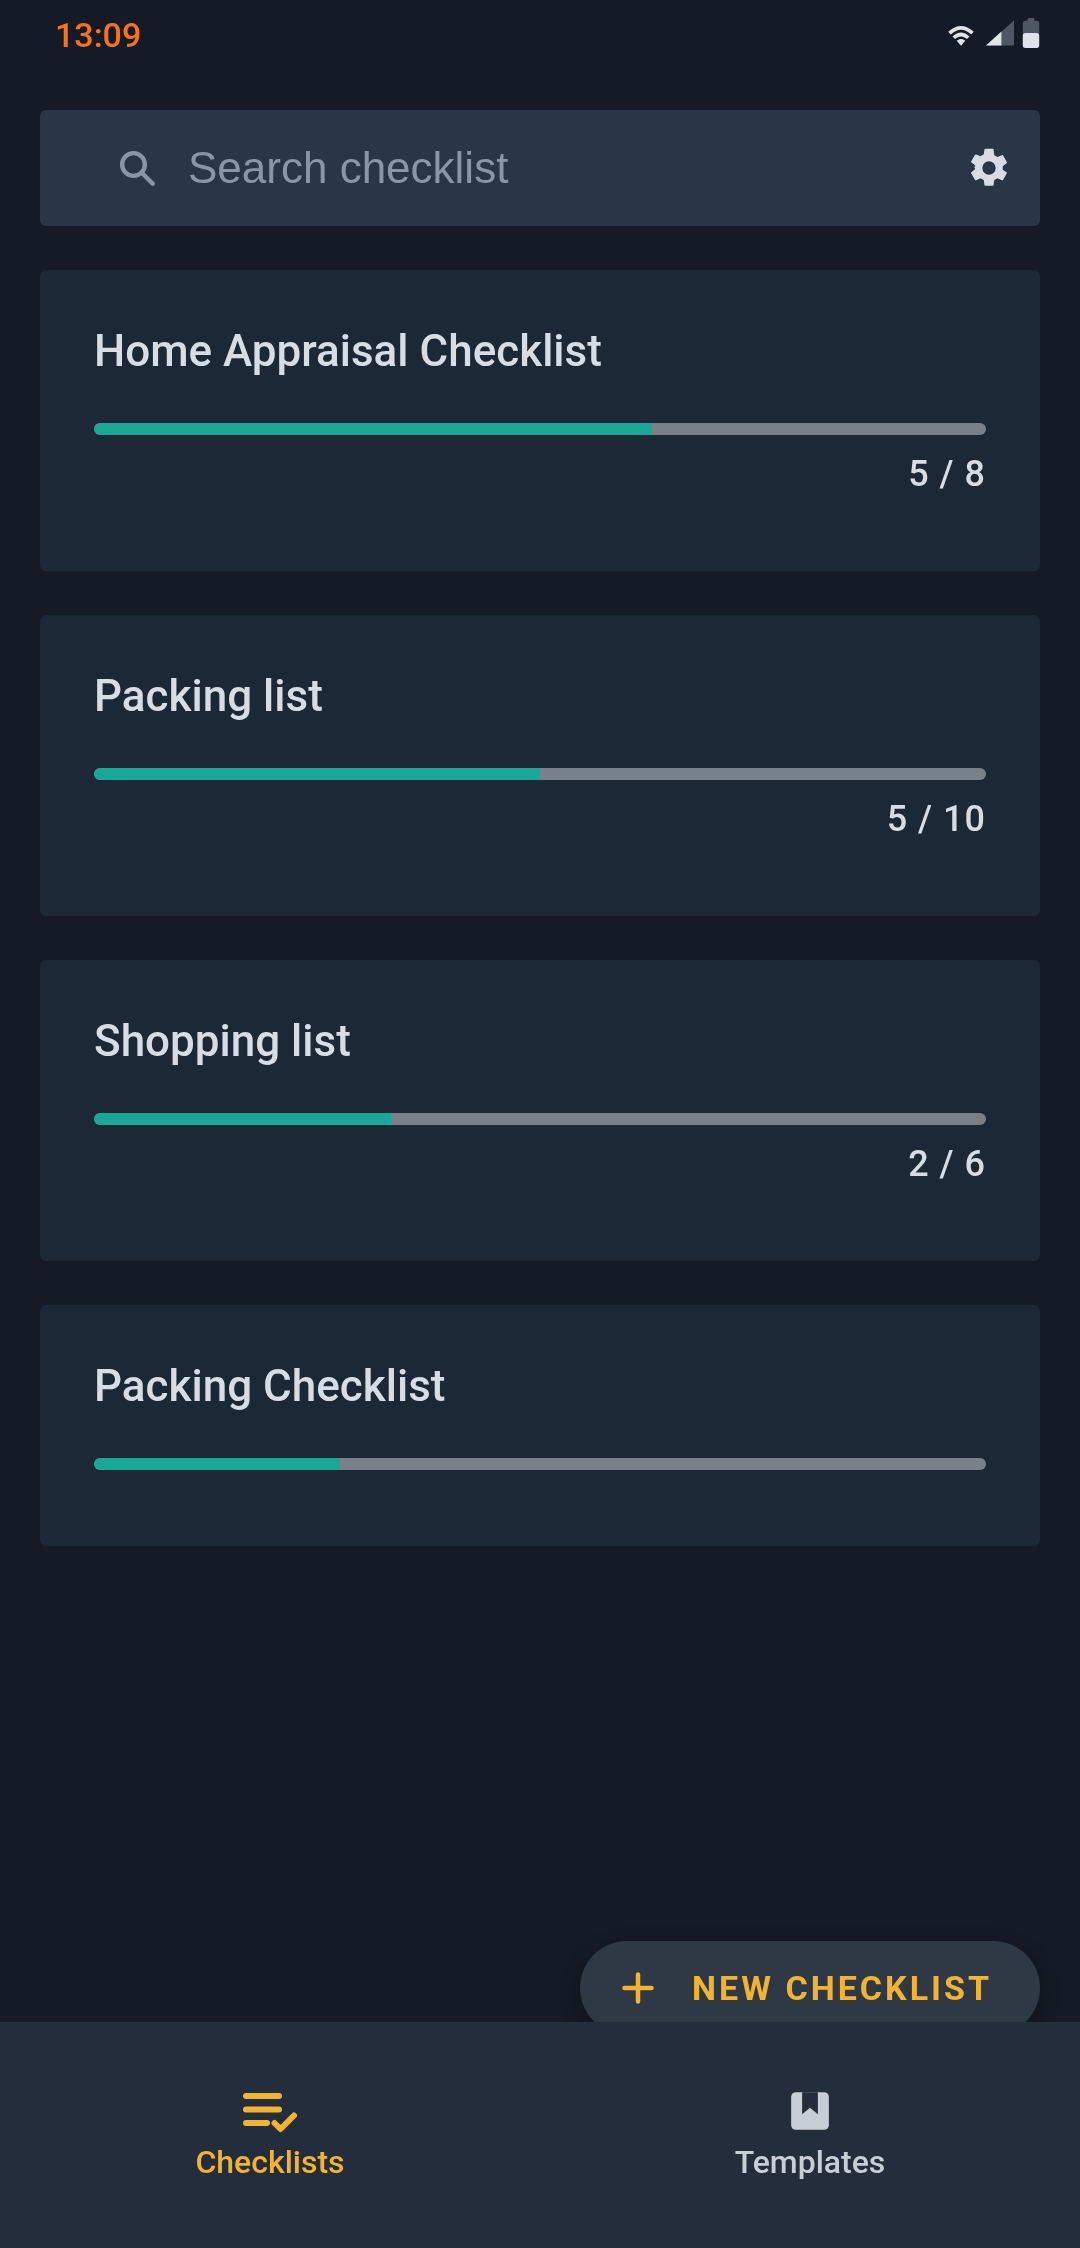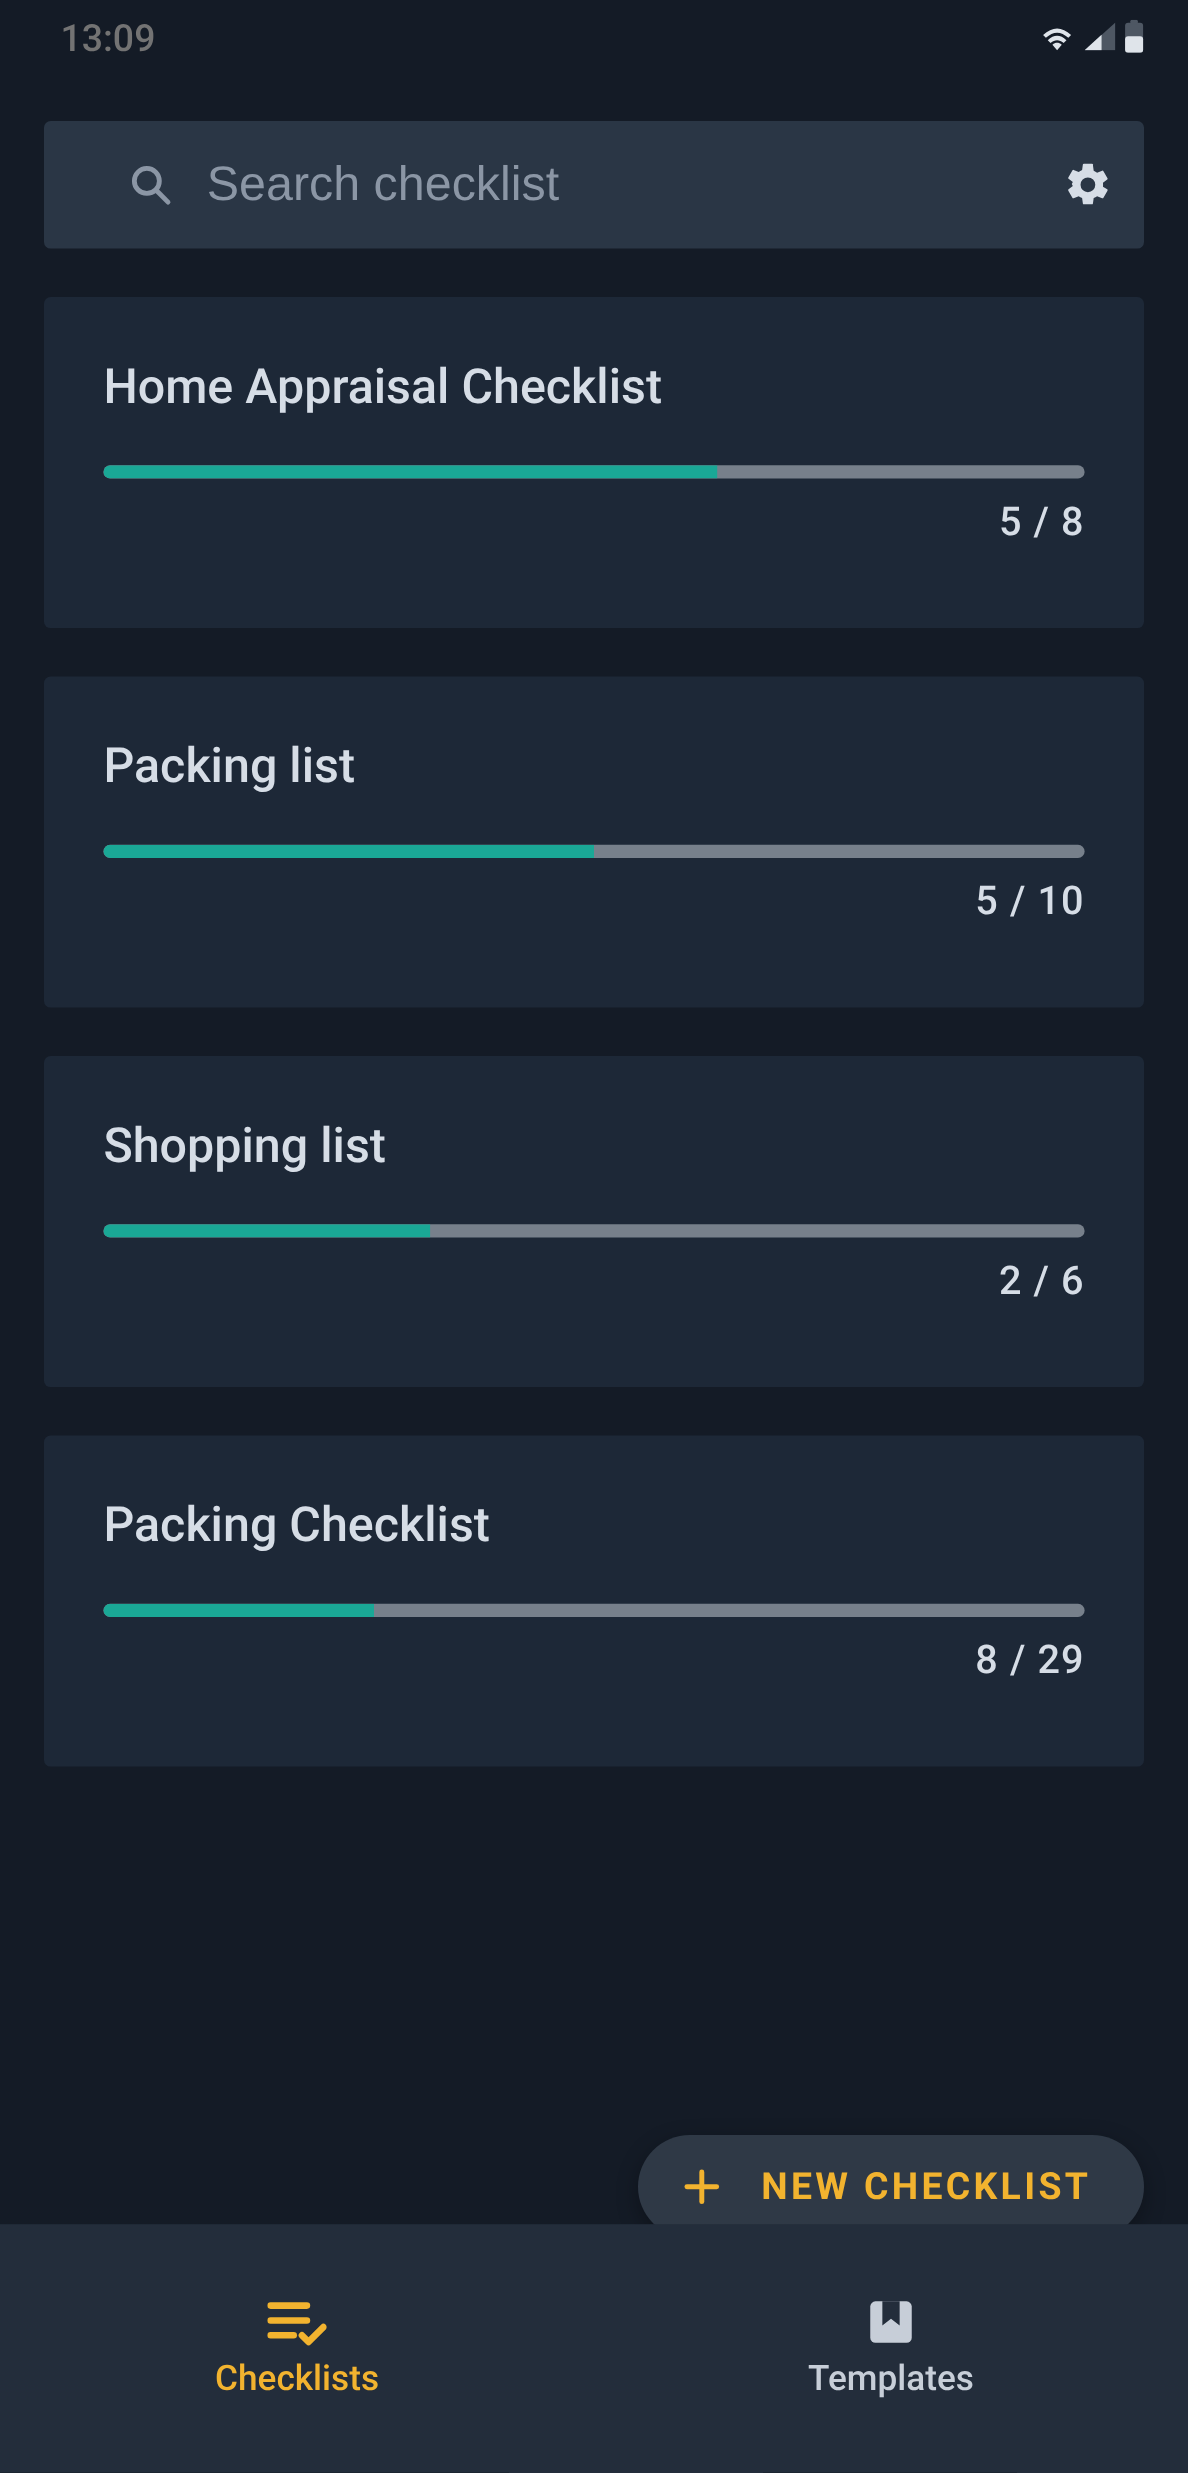--- a/index.html
+++ b/index.html
@@ -12,21 +12,21 @@
   }
 
   
   .status-bar {
     display: flex;
     justify-content: space-between;
     align-items: center;
     height: 70px;
     padding: 0 40px 0 55px;
   }
-  .status-time { font-size: 34px; font-weight: 500; color: #737373; }
+  .status-time { font-size: 34px; font-weight: 500; color: #f97316; }
   .status-icons { display: flex; align-items: center; gap: 8px; }
 
   
   .search-bar {
     display: flex;
     align-items: center;
     background: #2a3645;
     margin: 40px 40px 0 40px;
     height: 116px;
     border-radius: 6px;
@@ -192,21 +192,20 @@
       <div class="progress-track">
         <div class="progress-fill" style="width:33.33333333333333%"></div>
       </div>
       <div class="progress-label">2 / 6</div>
     </div>
     <div class="card">
       <div class="card-title">Packing Checklist</div>
       <div class="progress-track">
         <div class="progress-fill" style="width:27.586206896551722%"></div>
       </div>
-      <div class="progress-label">8 / 29</div>
     </div>
   </div>
 
 <div class="fab">
   <span class="fab-plus">
     <svg width="36" height="36" viewBox="0 0 24 24">
       <line x1="12" y1="3" x2="12" y2="21" stroke="#f2b32f" stroke-width="3" stroke-linecap="round"></line>
       <line x1="3" y1="12" x2="21" y2="12" stroke="#f2b32f" stroke-width="3" stroke-linecap="round"></line>
     </svg>
   </span>

